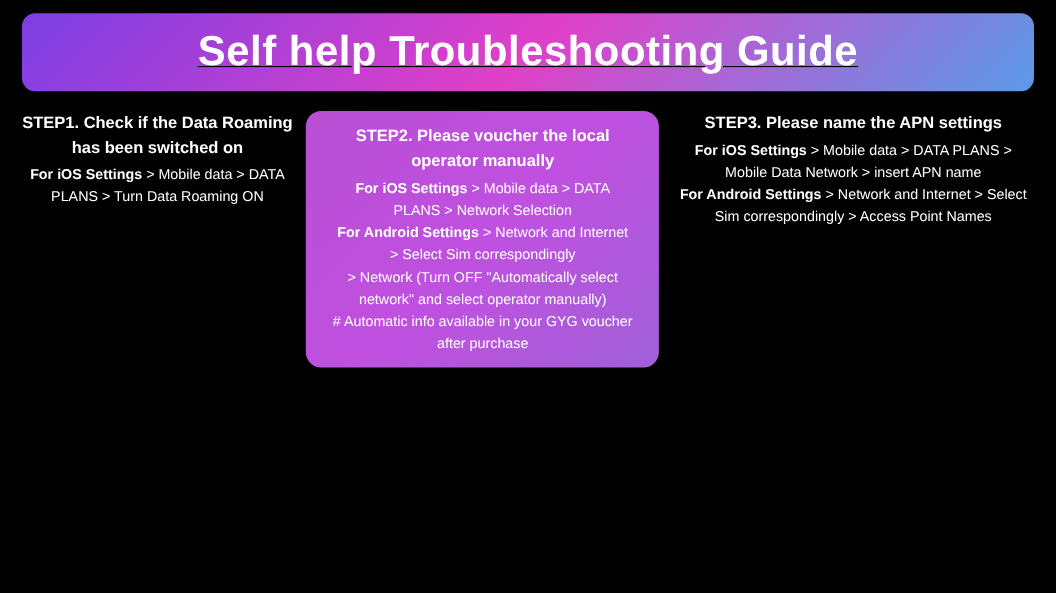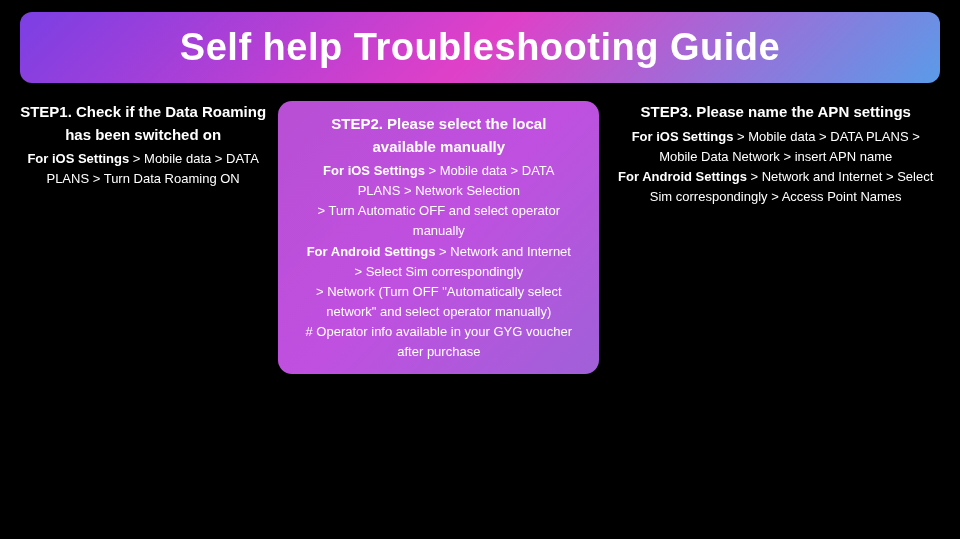--- a/index.html
+++ b/index.html
@@ -21,20 +21,21 @@
       padding: 12px 20px 16px;
     }
 
     .title-banner {
       background: linear-gradient(135deg, #7b3fe4, #e040c8, #5a9be8);
       border-radius: 12px;
       width: 100%;
       padding: 14px 20px;
       text-align: center;
       margin-bottom: 18px;
+      text-decoration: underline;
     }
 
     .title-text {
       color: #fff;
       font-size: 38px;
       font-weight: 900;
       letter-spacing: 0.5px;
     }
 
     .steps-container {
@@ -80,25 +81,24 @@
   <span class="title-text">Self help Troubleshooting Guide</span>
 </div>
 
 <div class="steps-container">
 
 <div class="step-block">
       <div class="step-title">STEP1. Check if the Data Roaming has been switched on</div>
       <div class="step-line"><span class="bold">For iOS Settings</span> &gt; Mobile data &gt; DATA PLANS &gt; Turn Data Roaming ON</div>
     </div>
     <div class="step-block highlighted">
-      <div class="step-title">STEP2. Please select the local available manually</div>
+      <div class="step-title">STEP2. Please voucher the local operator manually</div>
       <div class="step-line"><span class="bold">For iOS Settings</span> &gt; Mobile data &gt; DATA PLANS &gt; Network Selection</div>
-      <div class="step-line">&gt; Turn Automatic OFF and select operator manually</div>
       <div class="step-line"><span class="bold">For Android Settings</span> &gt; Network and Internet &gt; Select Sim correspondingly</div>
       <div class="step-line">&gt; Network (Turn OFF "Automatically select network" and select operator manually)</div>
-      <div class="step-line"># Operator info available in your GYG voucher after purchase</div>
+      <div class="step-line"># Automatic info available in your GYG voucher after purchase</div>
     </div>
     <div class="step-block">
       <div class="step-title">STEP3. Please name the APN settings</div>
       <div class="step-line"><span class="bold">For iOS Settings</span> &gt; Mobile data &gt; DATA PLANS &gt; Mobile Data Network &gt; insert APN name</div>
       <div class="step-line"><span class="bold">For Android Settings</span> &gt; Network and Internet &gt; Select Sim correspondingly &gt; Access Point Names</div>
     </div>
   </div>
 
 </body></html>

